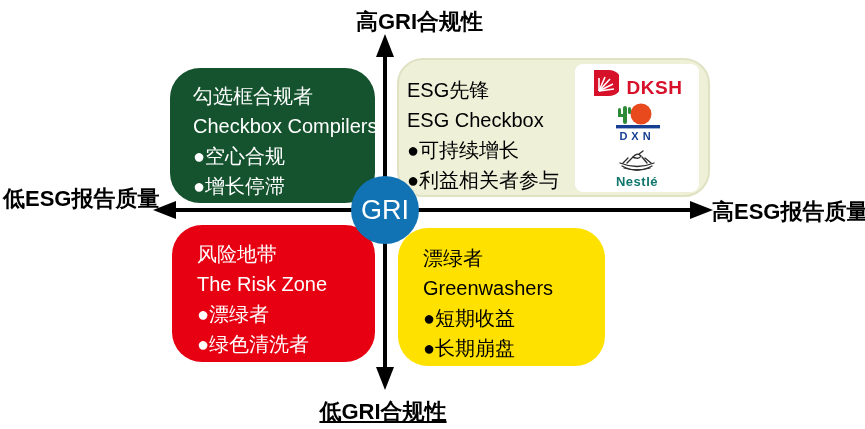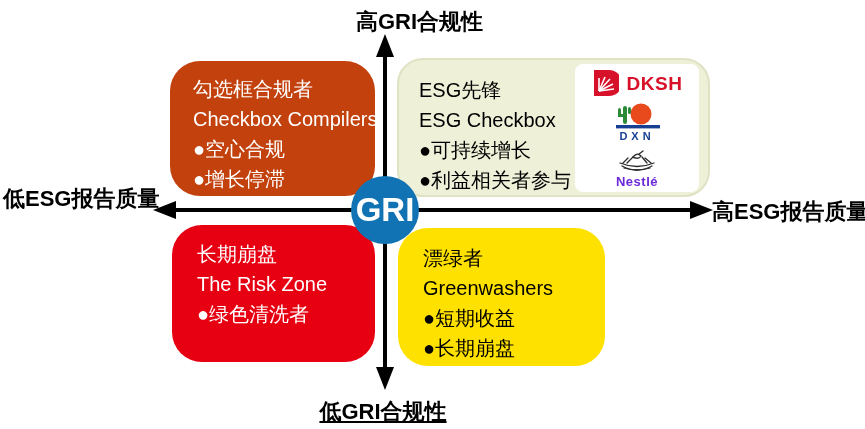--- a/index.html
+++ b/index.html
@@ -26,31 +26,31 @@
 
   .card {
     position:absolute;
     box-sizing:border-box;
     font-size:20px;
     line-height:30px;
   }
   .card .q-title, .card .q-sub, .card .q-item { white-space:nowrap; }
 
   .q-tl {
-    left:170px; top:61px; width:205px; height:135px;
-    background:#c2410c; color:#ffffff;
+    left:170px; top:68px; width:205px; height:135px;
+    background:#14532d; color:#ffffff;
     border-radius:30px;
     padding:13px 0 0 23px;
   }
   .q-tr {
     left:397px; top:58px; width:313px; height:139px;
     background:#eef0d8; color:#000000;
     border:2px solid #dfe2c3;
     border-radius:26px;
-    padding:15px 0 0 20px;
+    padding:15px 0 0 8px;
   }
   .q-bl {
     left:172px; top:225px; width:203px; height:137px;
     background:#e60012; color:#ffffff;
     border-radius:30px;
     padding:14px 0 0 25px;
   }
   .q-br {
     left:398px; top:228px; width:207px; height:138px;
     background:#ffe100; color:#000000;
@@ -65,43 +65,43 @@
     background:#ffffff;
     border-radius:8px;
     display:flex;
     flex-direction:column;
     align-items:center;
     justify-content:space-between;
     padding:5px 0 4px 0;
     box-sizing:border-box;
   }
   .logo { display:flex; flex-direction:column; align-items:center; line-height:1; }
-  .logo-row { display:flex; align-items:center; gap:8px; }
+  .logo-row { display:flex; align-items:flex-end; gap:8px; }
   .dksh-text {
     color:#d8112a; font-weight:bold; font-size:19px; letter-spacing:0.5px;
     font-family:"Liberation Sans", sans-serif;
   }
   .dxn-text {
     color:#163f93; font-weight:bold; font-size:11px; letter-spacing:4px;
     margin-top:1px;
   }
   .nestle-text {
-    color:#6d28d9; font-weight:bold; font-size:13px; letter-spacing:0.5px;
+    color:#0f766e; font-weight:bold; font-size:13px; letter-spacing:0.5px;
     margin-top:1px;
   }
 
   .gri-circle {
     position:absolute;
     left:351px; top:176px;
     width:68px; height:68px;
     border-radius:50%;
     background:#1173b4;
     color:#ffffff;
     display:flex; align-items:center; justify-content:center;
-    font-size:33px; font-weight:bold;
+    font-size:27px; font-weight:normal;
     z-index:6;
   }
 </style>
 </head>
 <body>
 
 <div class="stage">
 
   <div class="axis-label top">高GRI合规性</div>
   <div class="axis-label bottom">低GRI合规性</div>
@@ -172,22 +172,23 @@
             <path d="M19 9 Q23 4 27 8 Q25 11 22 10 Q20 10 19 9"></path>
             <path d="M25 6 L29 3"></path>
           </g>
         </svg>
         <span class="nestle-text">Nestlé</span>
       </div>
     </div>
   </div>
 
   <div class="card q-bl">
-    <div class="q-title">长期崩盘</div>
+    <div class="q-title">风险地带</div>
     <div class="q-sub">The Risk Zone</div>
+    <div class="q-item">●漂绿者</div>
     <div class="q-item">●绿色清洗者</div>
   </div>
 
   <div class="card q-br">
     <div class="q-title">漂绿者</div>
     <div class="q-sub">Greenwashers</div>
     <div class="q-item">●短期收益</div>
     <div class="q-item">●长期崩盘</div>
   </div>
 

